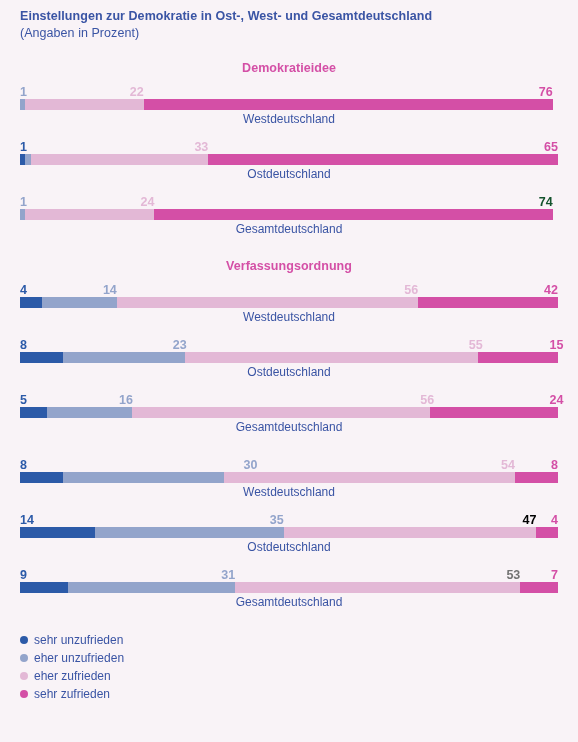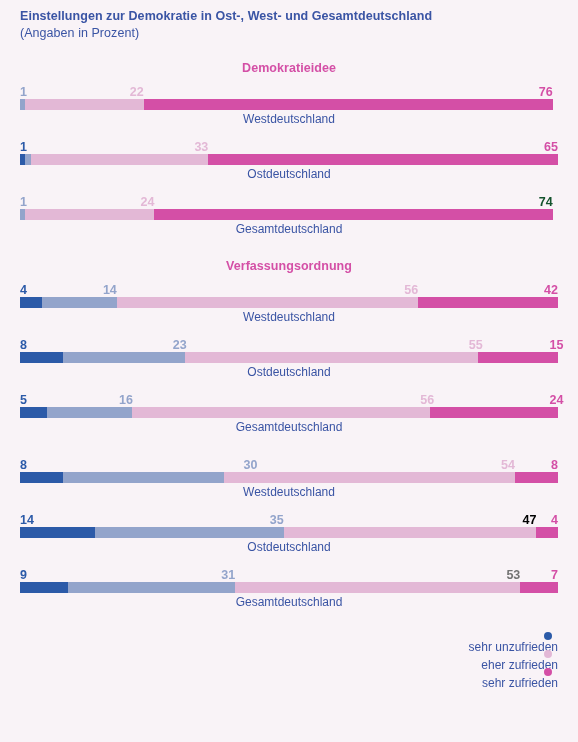--- a/index.html
+++ b/index.html
@@ -95,24 +95,23 @@
     color: #3a54a4;
     margin-top: 2px;
   }
 
   
   .legend {
     margin-top: 22px;
   }
   .legend-item {
     display: flex;
-    align-items: flex-end;
+    align-items: center;
     height: 15px;
     margin-bottom: 3px;
-    flex-direction: column;
   }
   .legend-dot {
     width: 8px;
     height: 8px;
     border-radius: 50%;
     margin-right: 6px;
     flex: 0 0 auto;
   }
   .legend-text {
     font-size: 12px;
@@ -267,20 +266,24 @@
         </div>
       </div>
     </div>
 
   <div class="legend">
       <div class="legend-item">
         <span class="legend-dot" style="background: rgb(44, 90, 168);"></span>
         <span class="legend-text">sehr unzufrieden</span>
       </div>
       <div class="legend-item">
+        <span class="legend-dot" style="background: rgb(147, 164, 203);"></span>
+        <span class="legend-text">eher unzufrieden</span>
+      </div>
+      <div class="legend-item">
         <span class="legend-dot" style="background: rgb(227, 184, 214);"></span>
         <span class="legend-text">eher zufrieden</span>
       </div>
       <div class="legend-item">
         <span class="legend-dot" style="background: rgb(212, 79, 166);"></span>
         <span class="legend-text">sehr zufrieden</span>
       </div>
     </div>
 
 </div>

